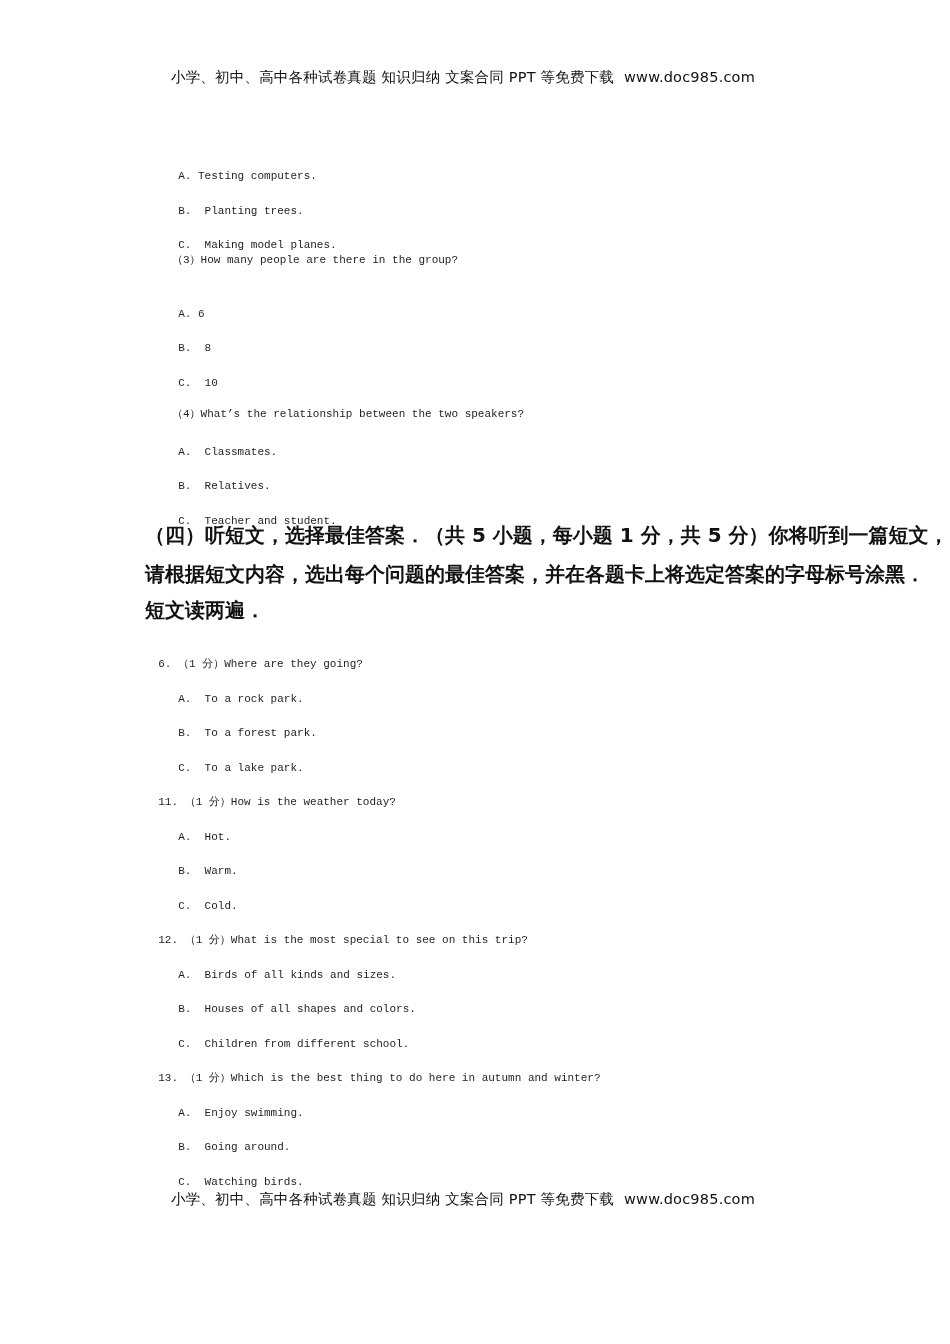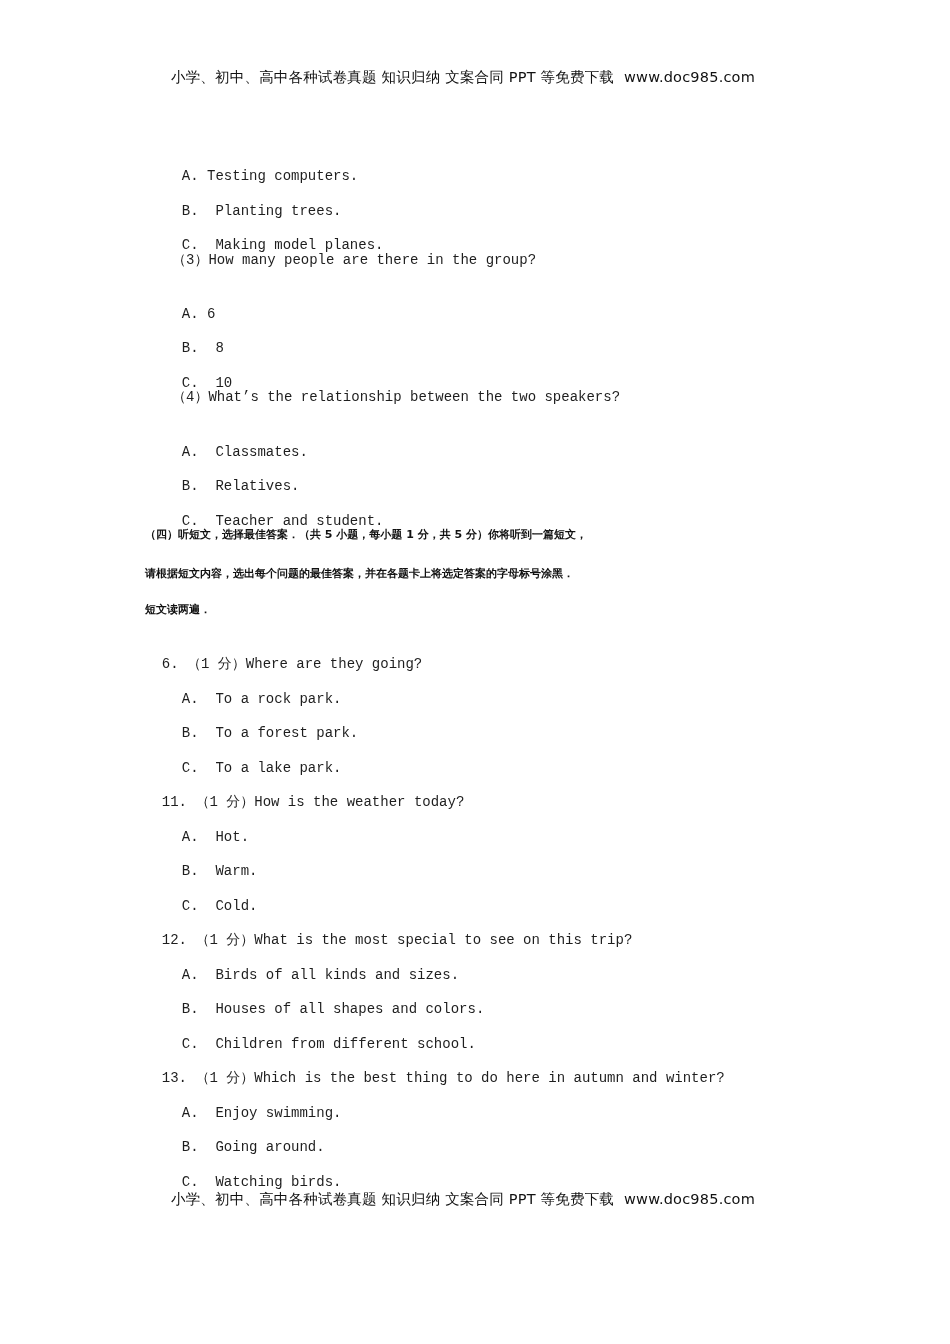--- a/index.html
+++ b/index.html
@@ -8,25 +8,25 @@
     position: absolute; left: 0; width: 926px; text-align: center;
     font-family: "DejaVu Sans", "Liberation Sans", sans-serif;
     font-size: 14.5px; color: #111; letter-spacing: 0.2px;
   }
   .hdr .url { margin-left: 10px; }
   .line {
     position: absolute; white-space: pre;
     font-family: "DejaVu Serif", "Liberation Serif", serif;
     font-size: 15px; color: #1e1e1e; line-height: 20px;
   }
-  .mono { font-family: "Liberation Mono", "DejaVu Sans Mono", monospace; font-size: 14px; }
+  .mono { font-family: "Liberation Mono", "DejaVu Sans Mono", monospace; font-size: 11px; }
   .cn-bold {
     position: absolute; left: 145px; white-space: nowrap;
     font-family: "DejaVu Sans", "Liberation Sans", sans-serif;
-    font-weight: bold; font-size: 11px; color: #111; line-height: 22px;
+    font-weight: bold; font-size: 20px; color: #111; line-height: 22px;
   }
 </style>
 </head>
 <body>
 
 <div class="hdr" style="top:68px;">
   <span>小学、初中、高中各种试卷真题 知识归纳 文案合同 PPT 等免费下载</span><span class="url">www.doc985.com</span>
 </div>
 
 <div class="line mono" style="left:165px; top:146px;">
@@ -43,21 +43,21 @@
 <div class="line mono" style="left:165px; top:284px;">
   <span>A.</span> <span>6</span>
 </div>
 <div class="line mono" style="left:165px; top:318px;">
   <span>B.</span>  <span>8</span>
 </div>
 <div class="line mono" style="left:165px; top:353px;">
   <span>C.</span>  <span>10</span>
 </div>
 
-<div class="line mono" style="left:172px; top:387px;">（4）What’s the relationship between the two speakers?</div>
+<div class="line mono" style="left:172px; top:404px;">（4）What’s the relationship between the two speakers?</div>
 <div class="line mono" style="left:165px; top:422px;">
   <span>A.</span>  <span>Classmates.</span>
 </div>
 <div class="line mono" style="left:165px; top:456px;">
   <span>B.</span>  <span>Relatives.</span>
 </div>
 <div class="line mono" style="left:165px; top:491px;">
   <span>C.</span>  <span>Teacher and student.</span>
 </div>
 

